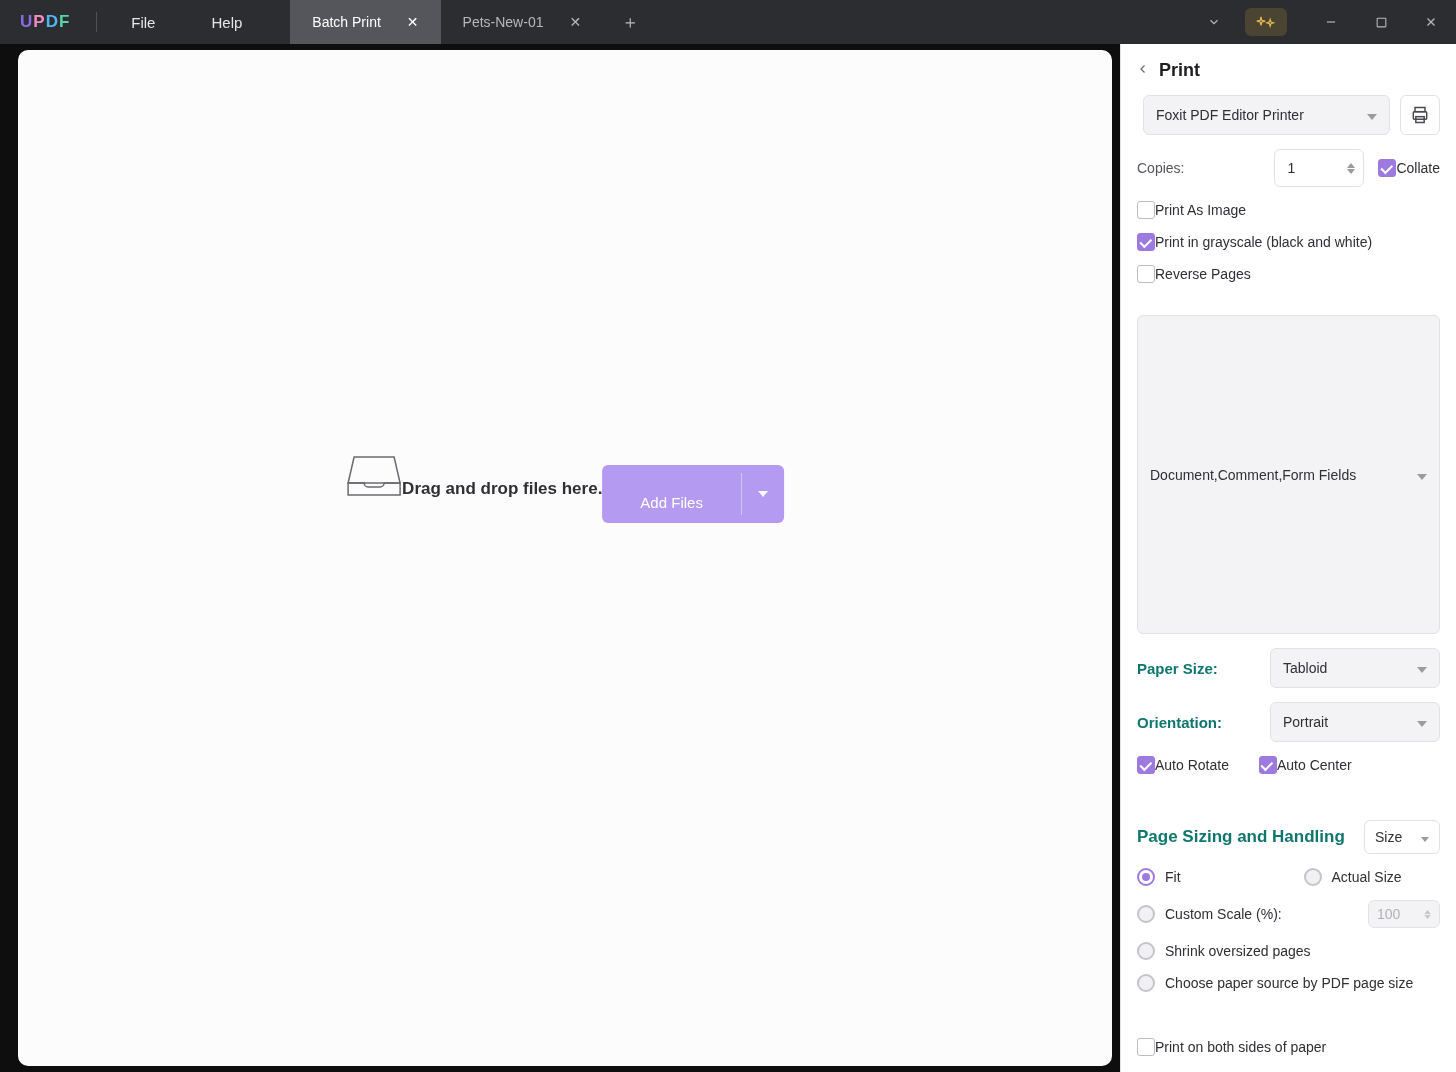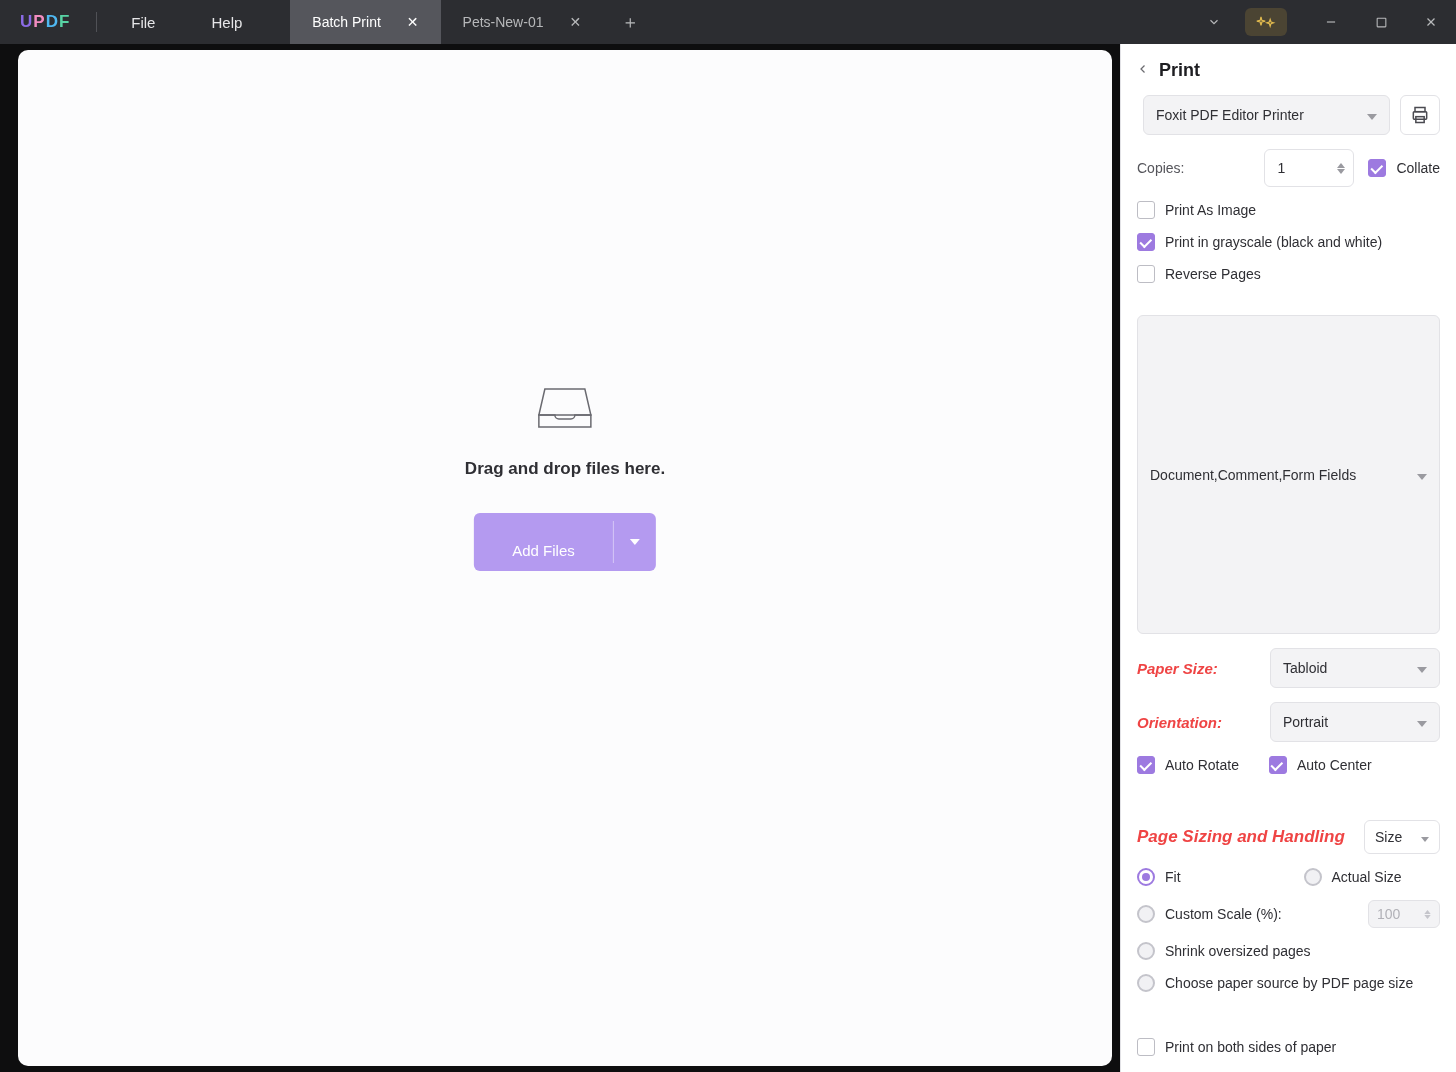--- a/index.html
+++ b/index.html
@@ -44,21 +44,21 @@
   .win-btn{width:50px;height:44px;display:flex;align-items:center;justify-content:center;color:var(--text-mid);}
   .chev-down svg,.win-btn svg{stroke:currentColor;}
   .ai-pill{width:42px;height:28px;margin:8px 6px;border-radius:6px;background:#4b4433;display:flex;align-items:center;justify-content:center;}
   .ai-pill svg{stroke:#e0b94e;}
   .vdiv2{width:1px;background:#505156;margin:12px 6px;}
 
   
   .work{display:flex;height:calc(1072px - 44px);}
   .canvas-wrap{flex:1;padding:6px 8px 6px 18px;}
   .canvas{background:#fcfcfd;border-radius:10px;height:100%;position:relative;}
-  .drop-center{position:absolute;left:50%;top:42%;transform:translate(-50%,-50%);display:flex;flex-direction:column;align-items:center;}
+  .drop-center{position:absolute;left:50%;top:42%;transform:translate(-50%,-50%);display:flex;flex-direction:row;align-items:center;}
   .tray-icon svg{stroke:#6a6a70;fill:none;}
   .drop-label{margin-top:24px;font-size:17px;font-weight:600;color:var(--text-dark);}
   .addfiles-btn{margin-top:34px;display:flex;align-items:stretch;background:var(--accent-light);border-radius:6px;overflow:hidden;color:#fff;font-size:15px;}
   .addfiles-btn .lbl{padding:12px 38px;margin-top:17px;}
   .addfiles-btn .split{width:1px;background:rgba(255,255,255,.45);margin:8px 0;}
   .addfiles-btn .caret{padding:12px 16px;display:flex;align-items:center;justify-content:center;}
   .addfiles-btn .caret svg{fill:#fff;}
 
   .dropdown{position:absolute;left:50%;transform:translateX(-50%);top:calc(42% + 110px);width:192px;background:#fff;border:5px solid var(--menu-border);border-radius:6px;padding:6px 0;box-shadow:0 4px 12px rgba(0,0,0,.12);}
   .dropdown .item{padding:12px 18px;font-size:16px;color:var(--text-dark);cursor:default;}
@@ -68,29 +68,29 @@
   .side-header{display:flex;align-items:center;gap:10px;}
   .back-ch{color:#6b6b70;}
   .side-title{font-size:18px;font-weight:700;color:#1e1e22;}
   .row{display:flex;align-items:center;gap:10px;padding-left:6px;}
   .select{flex:1;background:var(--panel-soft);border:1px solid var(--border);border-radius:6px;height:40px;display:flex;align-items:center;padding:0 12px;font-size:14px;color:var(--text-dark);justify-content:space-between;}
   .select .caret,.mini-caret{color:#9a9aa0;}
   .icon-btn{width:40px;height:40px;border:1px solid var(--border);border-radius:6px;display:flex;align-items:center;justify-content:center;background:#fff;color:#4a4a50;}
 
   .field-row{display:flex;align-items:center;justify-content:space-between;gap:12px;}
   .field-label{font-size:14px;color:#55555b;}
-  .field-label.strong{font-weight:700;color:#ef4444;font-size:15px;font-style:italic;}
+  .field-label.strong{font-weight:700;color:#0f766e;font-size:15px;}
   .num-input{width:90px;height:38px;border:1px solid var(--border);border-radius:6px;background:#fff;display:flex;align-items:center;padding:0 8px 0 12px;font-size:14px;color:var(--text-dark);justify-content:space-between;}
   .spin{display:flex;flex-direction:column;gap:1px;}
   .spin svg{display:block;}
 
   .check{width:18px;height:18px;border-radius:3px;border:1.5px solid #bdbdc4;display:inline-flex;align-items:center;justify-content:center;}
   .check.on{background:var(--accent);border-color:var(--accent);}
   .check.on::after{content:"";width:9px;height:5px;border-left:2px solid #fff;border-bottom:2px solid #fff;transform:rotate(-45deg) translate(0,-1px);}
-  .chk-row{display:flex;align-items:center;gap:10px;font-size:14px;color:var(--text-dark);}
+  .chk-row{display:flex;align-items:center;font-size:14px;color:var(--text-dark);}
 
   .radio{width:18px;height:18px;border-radius:50%;border:2px solid #c4c4cb;display:inline-flex;align-items:center;justify-content:center;}
   .radio.on{border-color:var(--accent);}
   .radio.on::after{content:"";width:8px;height:8px;border-radius:50%;background:var(--accent);}
   .radio.off{background:#f1f1f4;}
   .radio-row{display:flex;align-items:center;gap:10px;font-size:14px;color:var(--text-dark);}
   .two-col{display:flex;gap:30px;}
   .two-col .radio-row{flex:1;}
 
   .small-select{width:76px;height:34px;border:1px solid var(--border);border-radius:6px;background:#fff;display:flex;align-items:center;justify-content:space-between;padding:0 10px;font-size:14px;color:var(--text-dark);}

